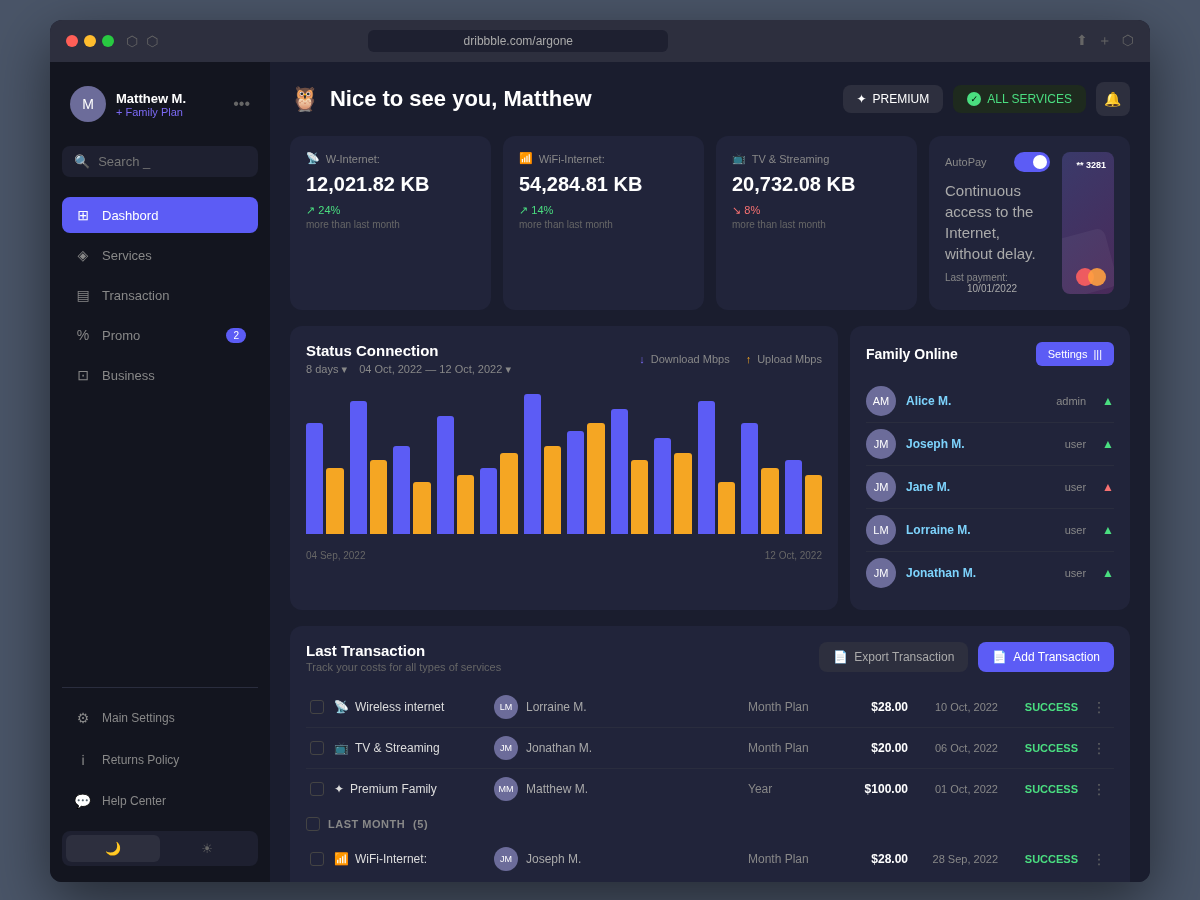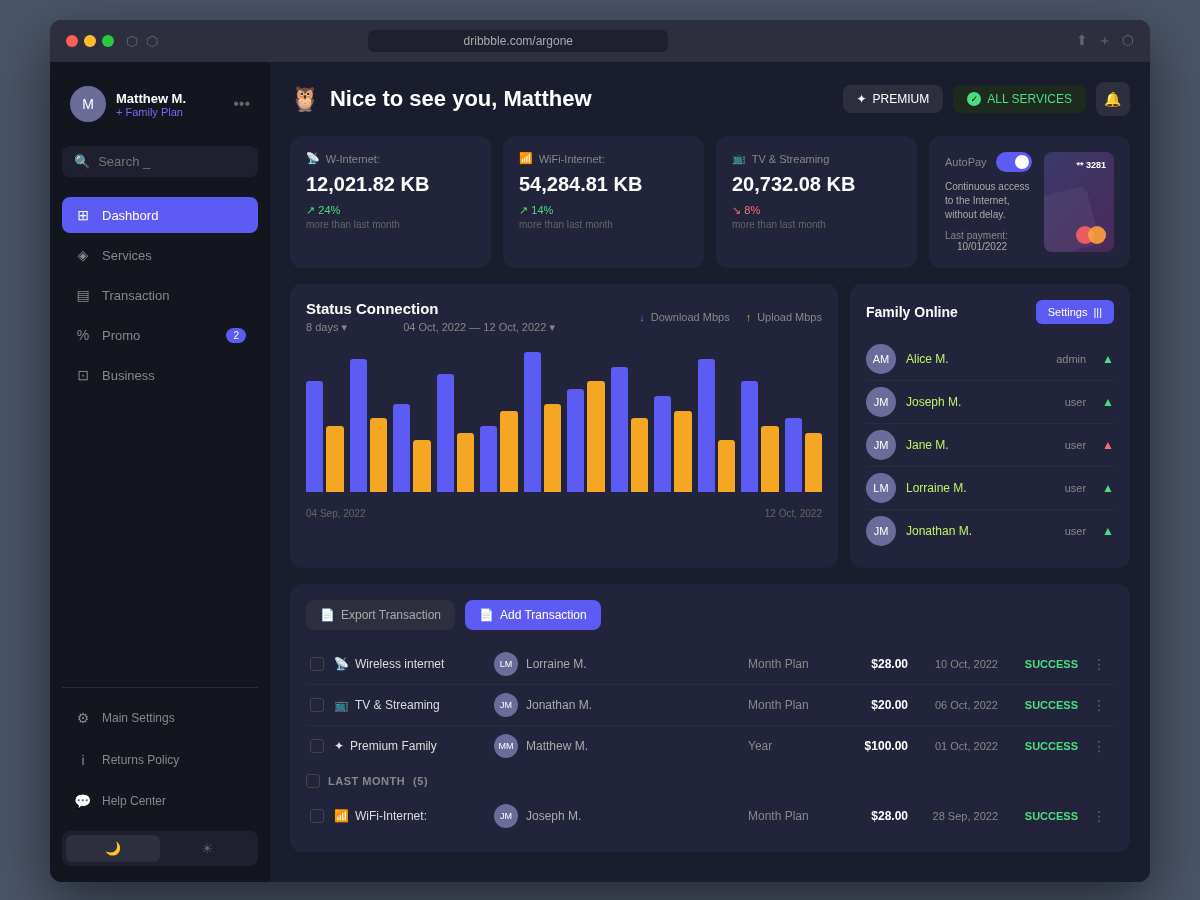--- a/index.html
+++ b/index.html
@@ -322,25 +322,25 @@
       content: '';
       position: absolute;
       right: 3px;
       top: 3px;
       width: 14px;
       height: 14px;
       background: #fff;
       border-radius: 50%;
     }
 
-    .autopay-text { color: #aaa; font-size: 10px; line-height: 1.4; margin-bottom: 8px; }
+    .autopay-text { color: #aaa; font-size: 15px; line-height: 1.4; margin-bottom: 8px; }
     .autopay-payment { color: #888; font-size: 10px; }
 
     .card-graphic {
-      width: 70px;
+      width: 52px;
       background: linear-gradient(135deg, #3a3a6a, #4a2a5a);
       border-radius: 8px;
       display: flex;
       flex-direction: column;
       align-items: flex-end;
       padding: 8px;
       justify-content: space-between;
       position: relative;
       overflow: hidden;
     }
@@ -475,21 +475,21 @@
       border-radius: 50%;
       background: #6c6c9a;
       display: flex;
       align-items: center;
       justify-content: center;
       font-size: 11px;
       color: #fff;
       overflow: hidden;
     }
 
-    .member-name { flex: 1; color: #bef264; font-size: 12px; }
+    .member-name { flex: 1; color: #7dd3fc; font-size: 12px; font-weight: bold; }
     .member-role { color: #888; font-size: 11px; margin-right: 6px; }
 
     .signal-icon { color: #4ade80; font-size: 12px; }
     .signal-icon.red { color: #f87171; }
 
     
     .transaction-section {
       background: #21243a;
       border-radius: 12px;
       padding: 16px;
@@ -756,21 +756,21 @@
 
         <div class="autopay-card">
           <div class="autopay-info">
             <div class="autopay-label">
               <span>AutoPay</span>
               <div class="toggle"></div>
             </div>
             <div class="autopay-text">Continuous access to the Internet, without delay.</div>
             <div class="autopay-payment">
               <span>Last payment:</span>
-              <span style="color:#aaa;margin-left:12px;">10/01/2022</span>
+              <span style="color:#aaa;margin-left:22px;">10/01/2022</span>
             </div>
           </div>
           <div class="card-graphic">
             <div class="card-num">** 3281</div>
             <div class="card-ghost"></div>
             <div class="card-logos">
               <div class="mc-circle mc-red"></div>
               <div class="mc-circle mc-orange"></div>
             </div>
           </div>
@@ -779,21 +779,21 @@
 
       <div class="middle-grid">
 
         <div class="chart-card">
           <div class="chart-header">
             <div>
               <div class="chart-title">Status Connection</div>
               <div style="color:#888;font-size:11px;margin-top:4px;">
                 <span style="cursor:pointer;">8 days ▾</span>
                 &nbsp;&nbsp;
-                <span style="cursor:pointer;margin-left:44px;">04 Oct, 2022 — 12 Oct, 2022 ▾</span>
+                <span style="cursor:pointer;">04 Oct, 2022 — 12 Oct, 2022 ▾</span>
               </div>
             </div>
             <div class="chart-legend">
               <div class="legend-item">
                 <span style="color:#7c6af5;">↓</span>
                 <span>Download Mbps</span>
               </div>
               <div class="legend-item">
                 <span style="color:#f5a623;">↑</span>
                 <span>Upload Mbps</span>
@@ -897,20 +897,24 @@
       <div class="member-name">Jonathan M.</div>
       <div class="member-role">user</div>
       <span class="signal-icon">▲</span>
     </div>
             </div>
         </div>
       </div>
 
       <div class="transaction-section">
         <div class="transaction-header">
+          <div>
+            <div class="transaction-title">Last Transaction</div>
+            <div class="transaction-sub">Track your costs for all types of services</div>
+          </div>
           <div class="transaction-actions">
             <button class="btn-export">
               <span>📄</span>
               <span>Export Transaction</span>
             </button>
             <button class="btn-add">
               <span>📄</span>
               <span>Add Transaction</span>
             </button>
           </div>

